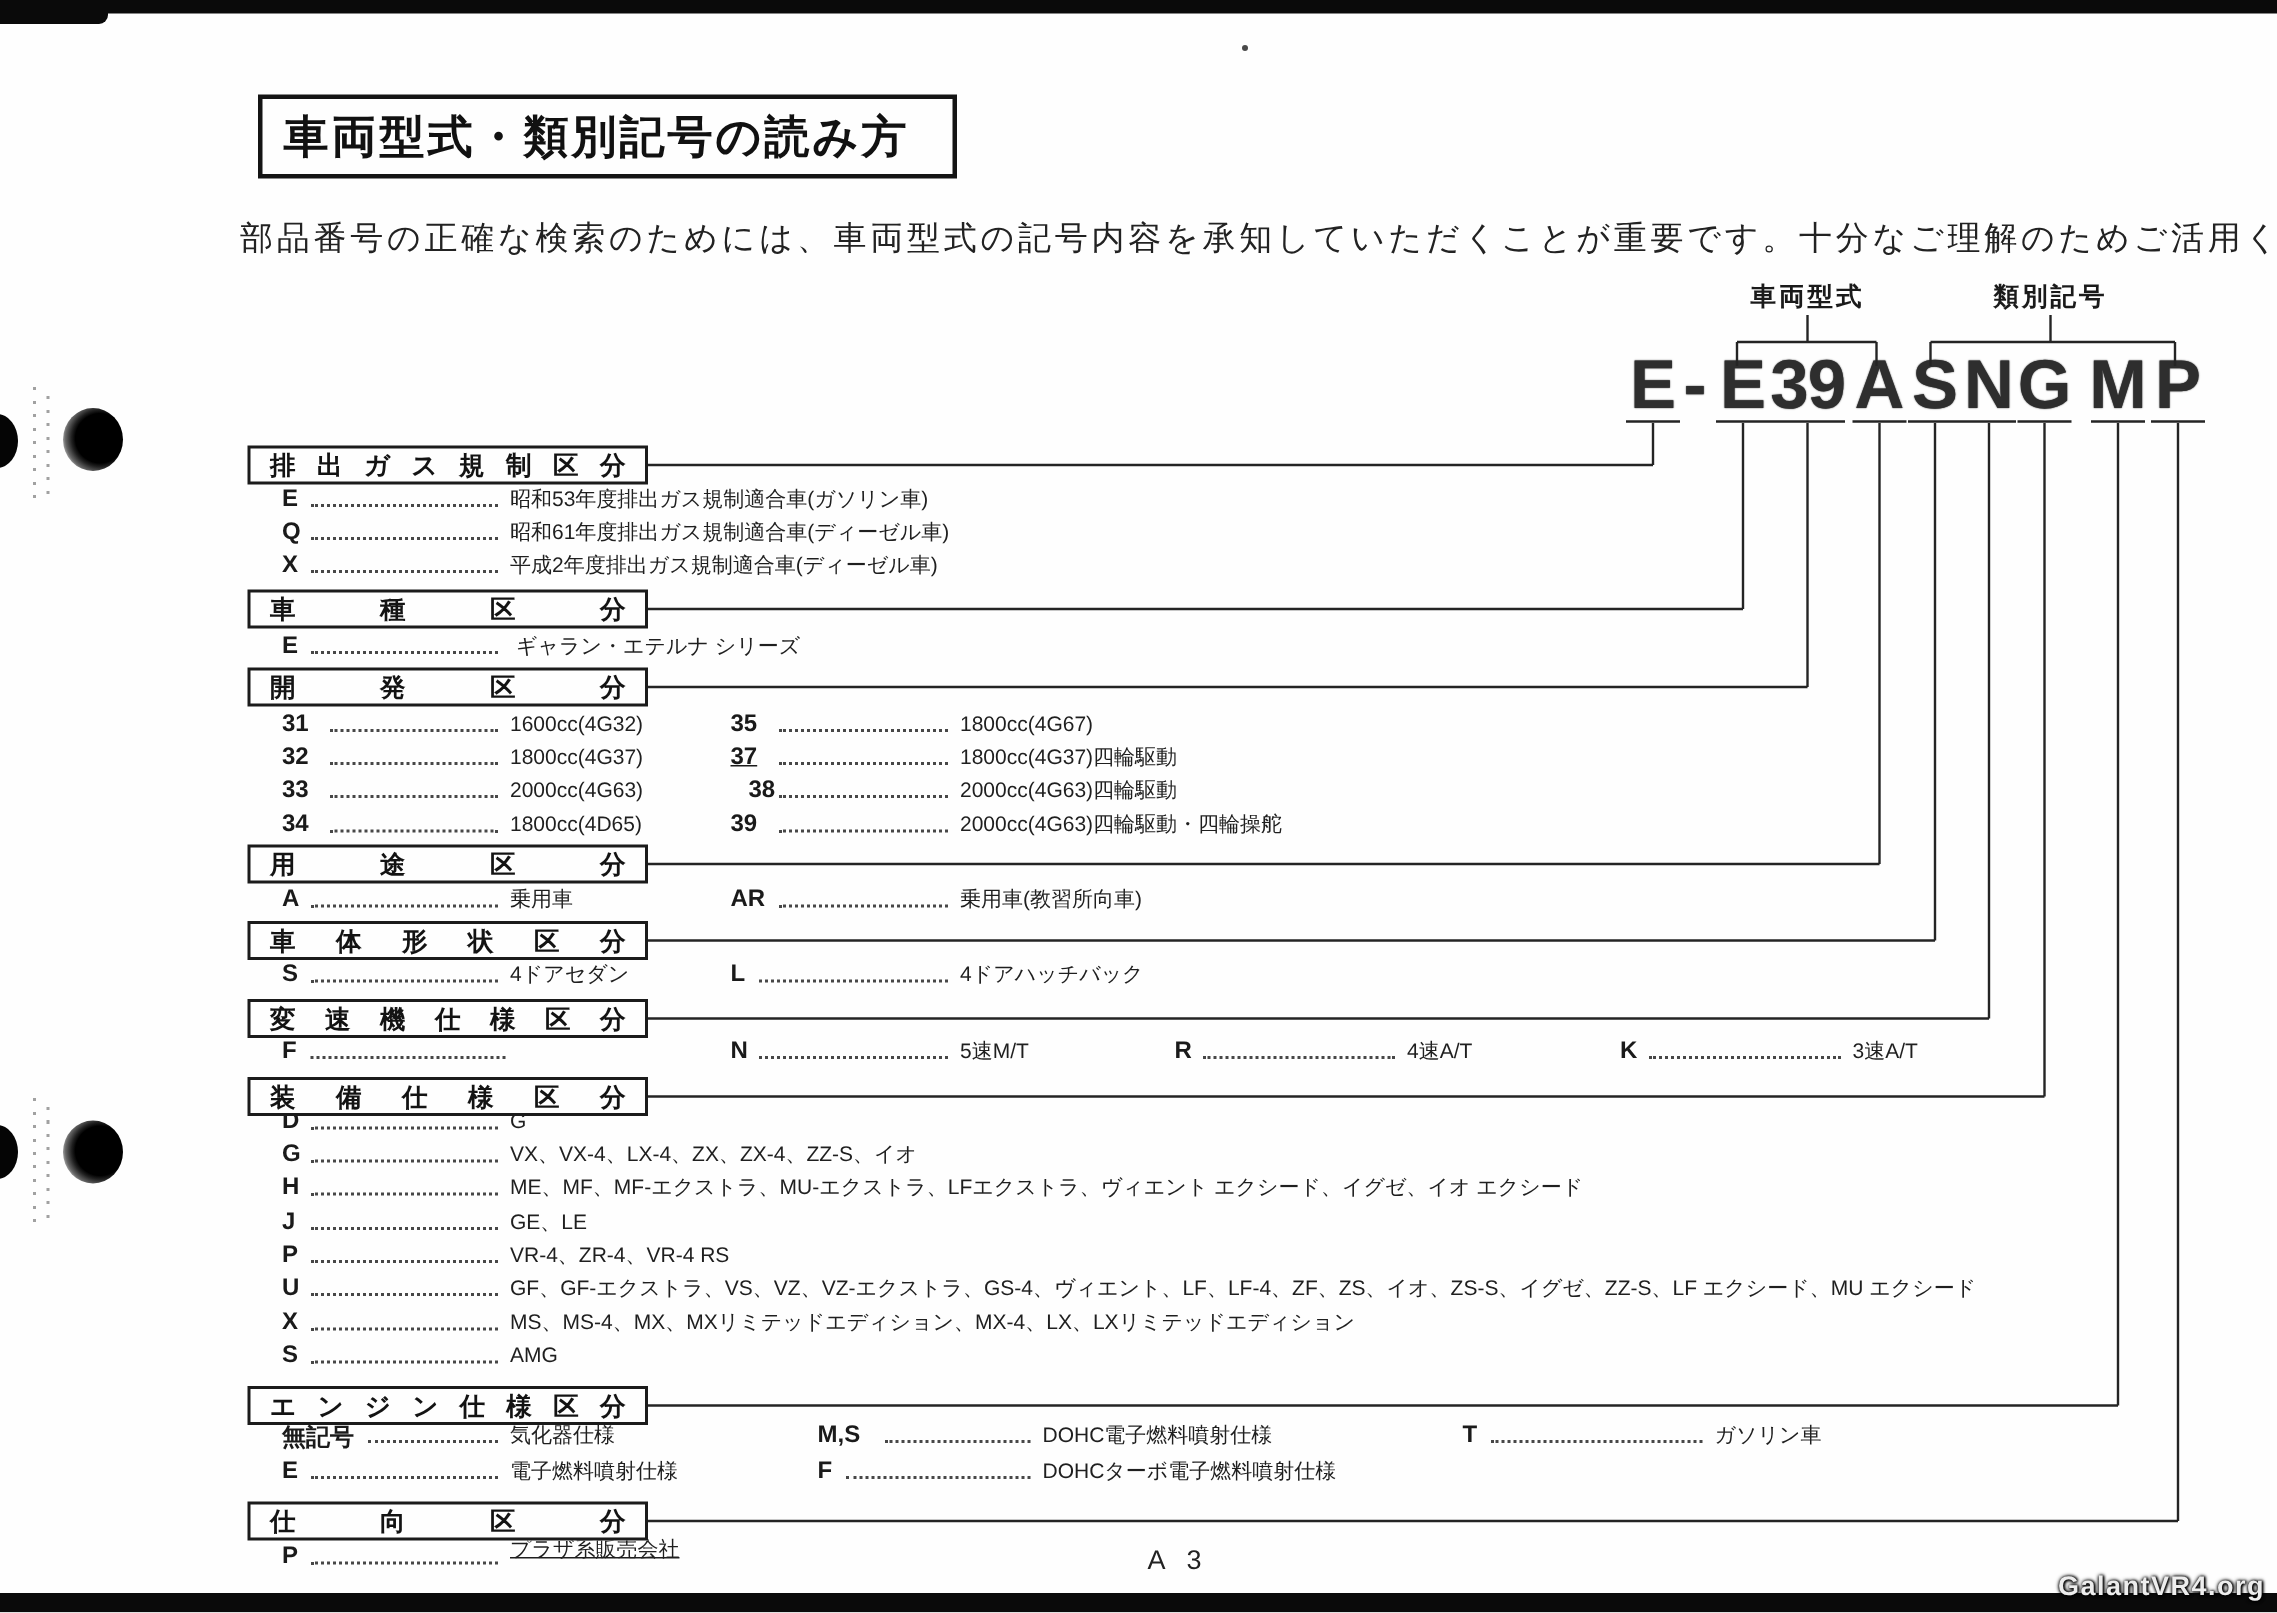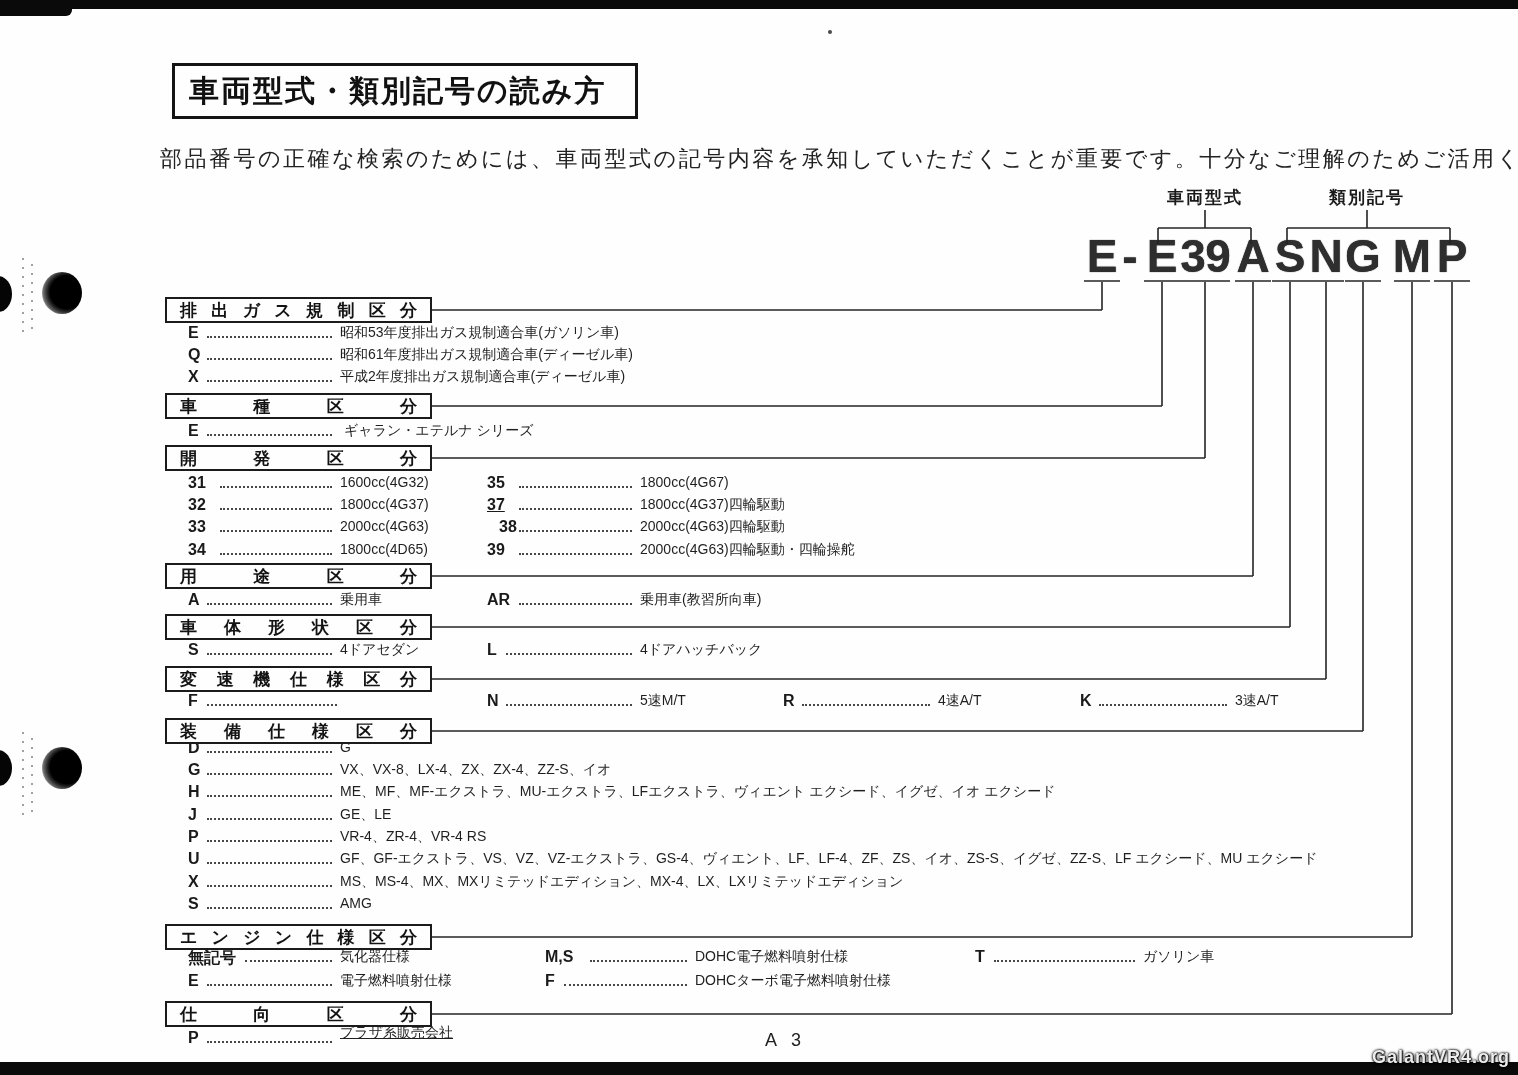--- a/index.html
+++ b/index.html
@@ -229,21 +229,21 @@
         <span>仕</span>
         <span>様</span>
         <span>区</span>
         <span>分</span>
       </div>
       <div class="abs rk" style="left: 188px; top: 739px;">D</div>
       <div class="abs leader" style="left: 207px; top: 751px; width: 125px;"></div>
       <div class="abs rd" style="left: 340px; top: 739px;">G</div>
       <div class="abs rk" style="left: 188px; top: 761px;">G</div>
       <div class="abs leader" style="left: 207px; top: 773px; width: 125px;"></div>
-      <div class="abs rd" style="left: 340px; top: 761px;">VX、VX-8、LX-4、ZX、ZX-4、ZZ-S、イオ</div>
+      <div class="abs rd" style="left: 340px; top: 761px;">VX、VX-4、LX-4、ZX、ZX-4、ZZ-S、イオ</div>
       <div class="abs rk" style="left: 188px; top: 783px;">H</div>
       <div class="abs leader" style="left: 207px; top: 795px; width: 125px;"></div>
       <div class="abs rd" style="left: 340px; top: 783px;">ME、MF、MF-エクストラ、MU-エクストラ、LFエクストラ、ヴィエント エクシード、イグゼ、イオ エクシード</div>
       <div class="abs rk" style="left: 188px; top: 806px;">J</div>
       <div class="abs leader" style="left: 207px; top: 818px; width: 125px;"></div>
       <div class="abs rd" style="left: 340px; top: 806px;">GE、LE</div>
       <div class="abs rk" style="left: 188px; top: 828px;">P</div>
       <div class="abs leader" style="left: 207px; top: 840px; width: 125px;"></div>
       <div class="abs rd" style="left: 340px; top: 828px;">VR-4、ZR-4、VR-4 RS</div>
       <div class="abs rk" style="left: 188px; top: 850px;">U</div>

